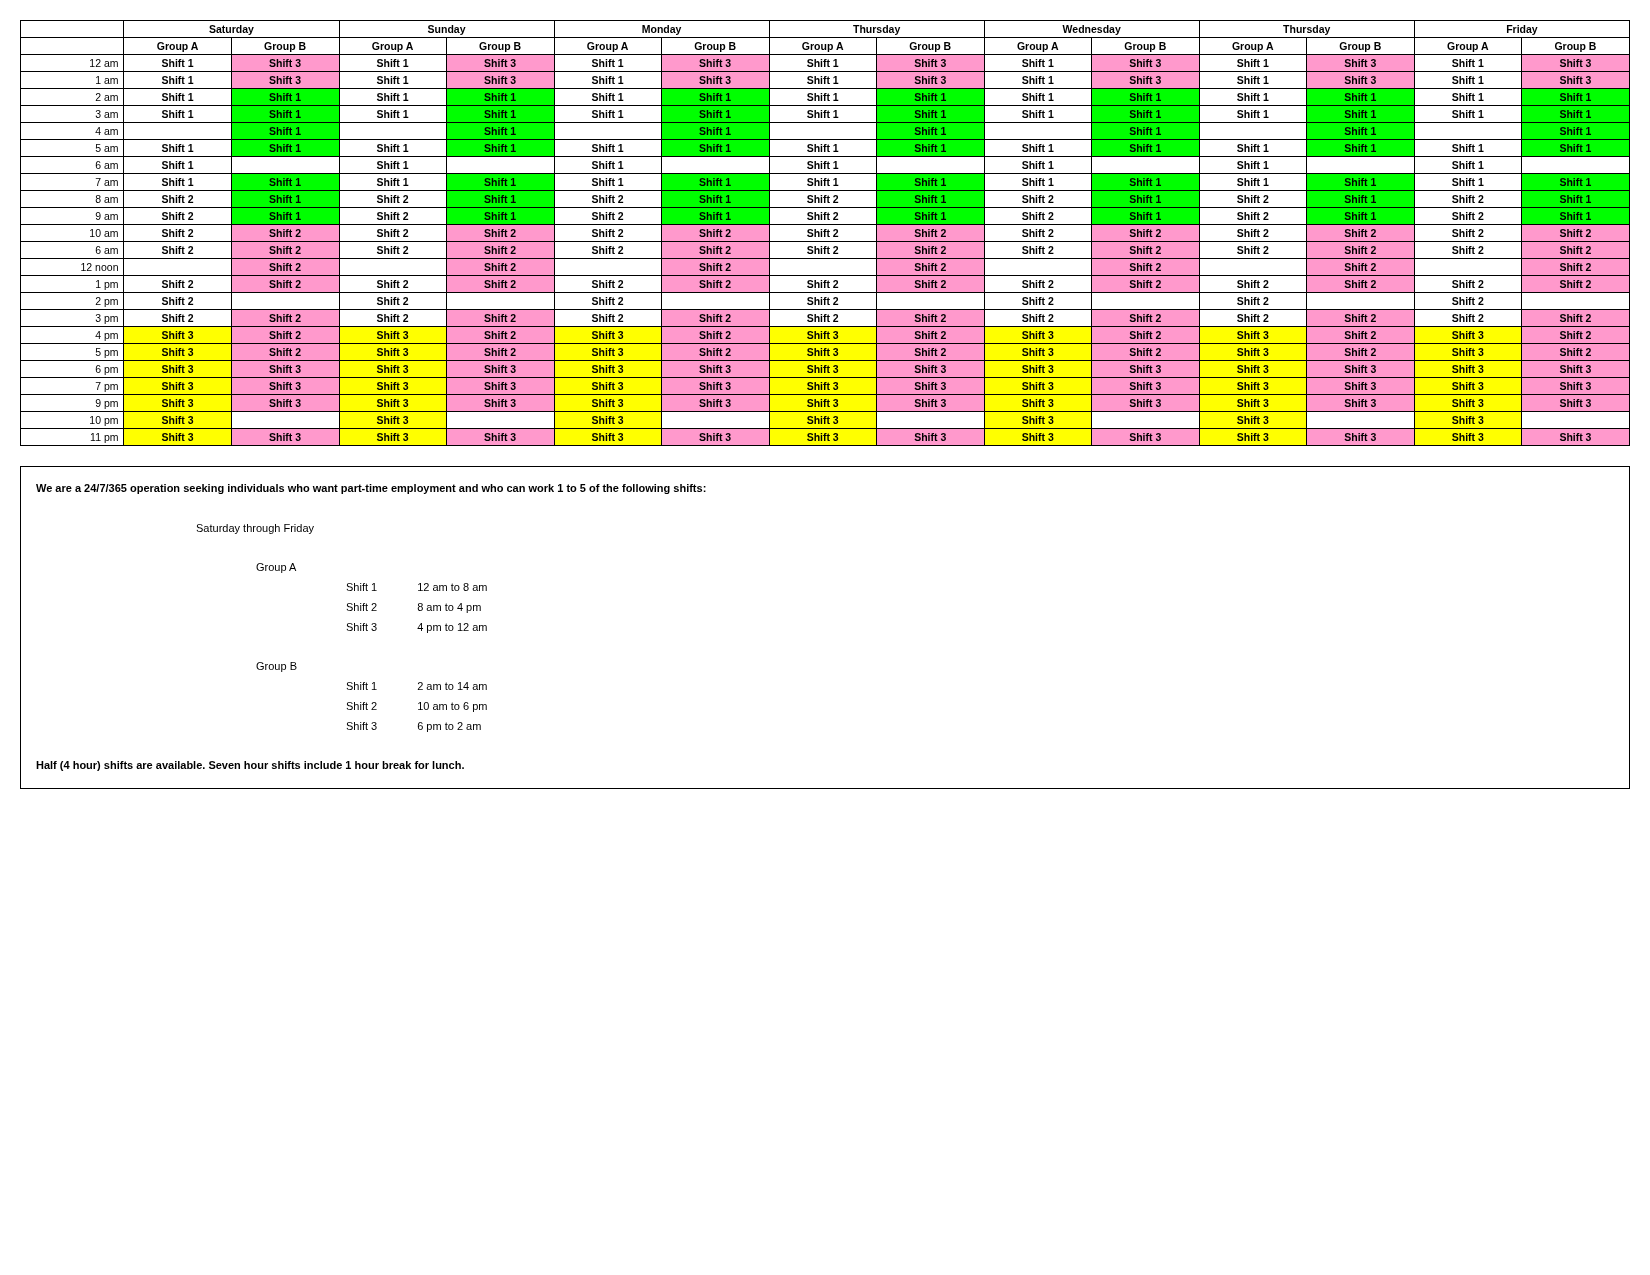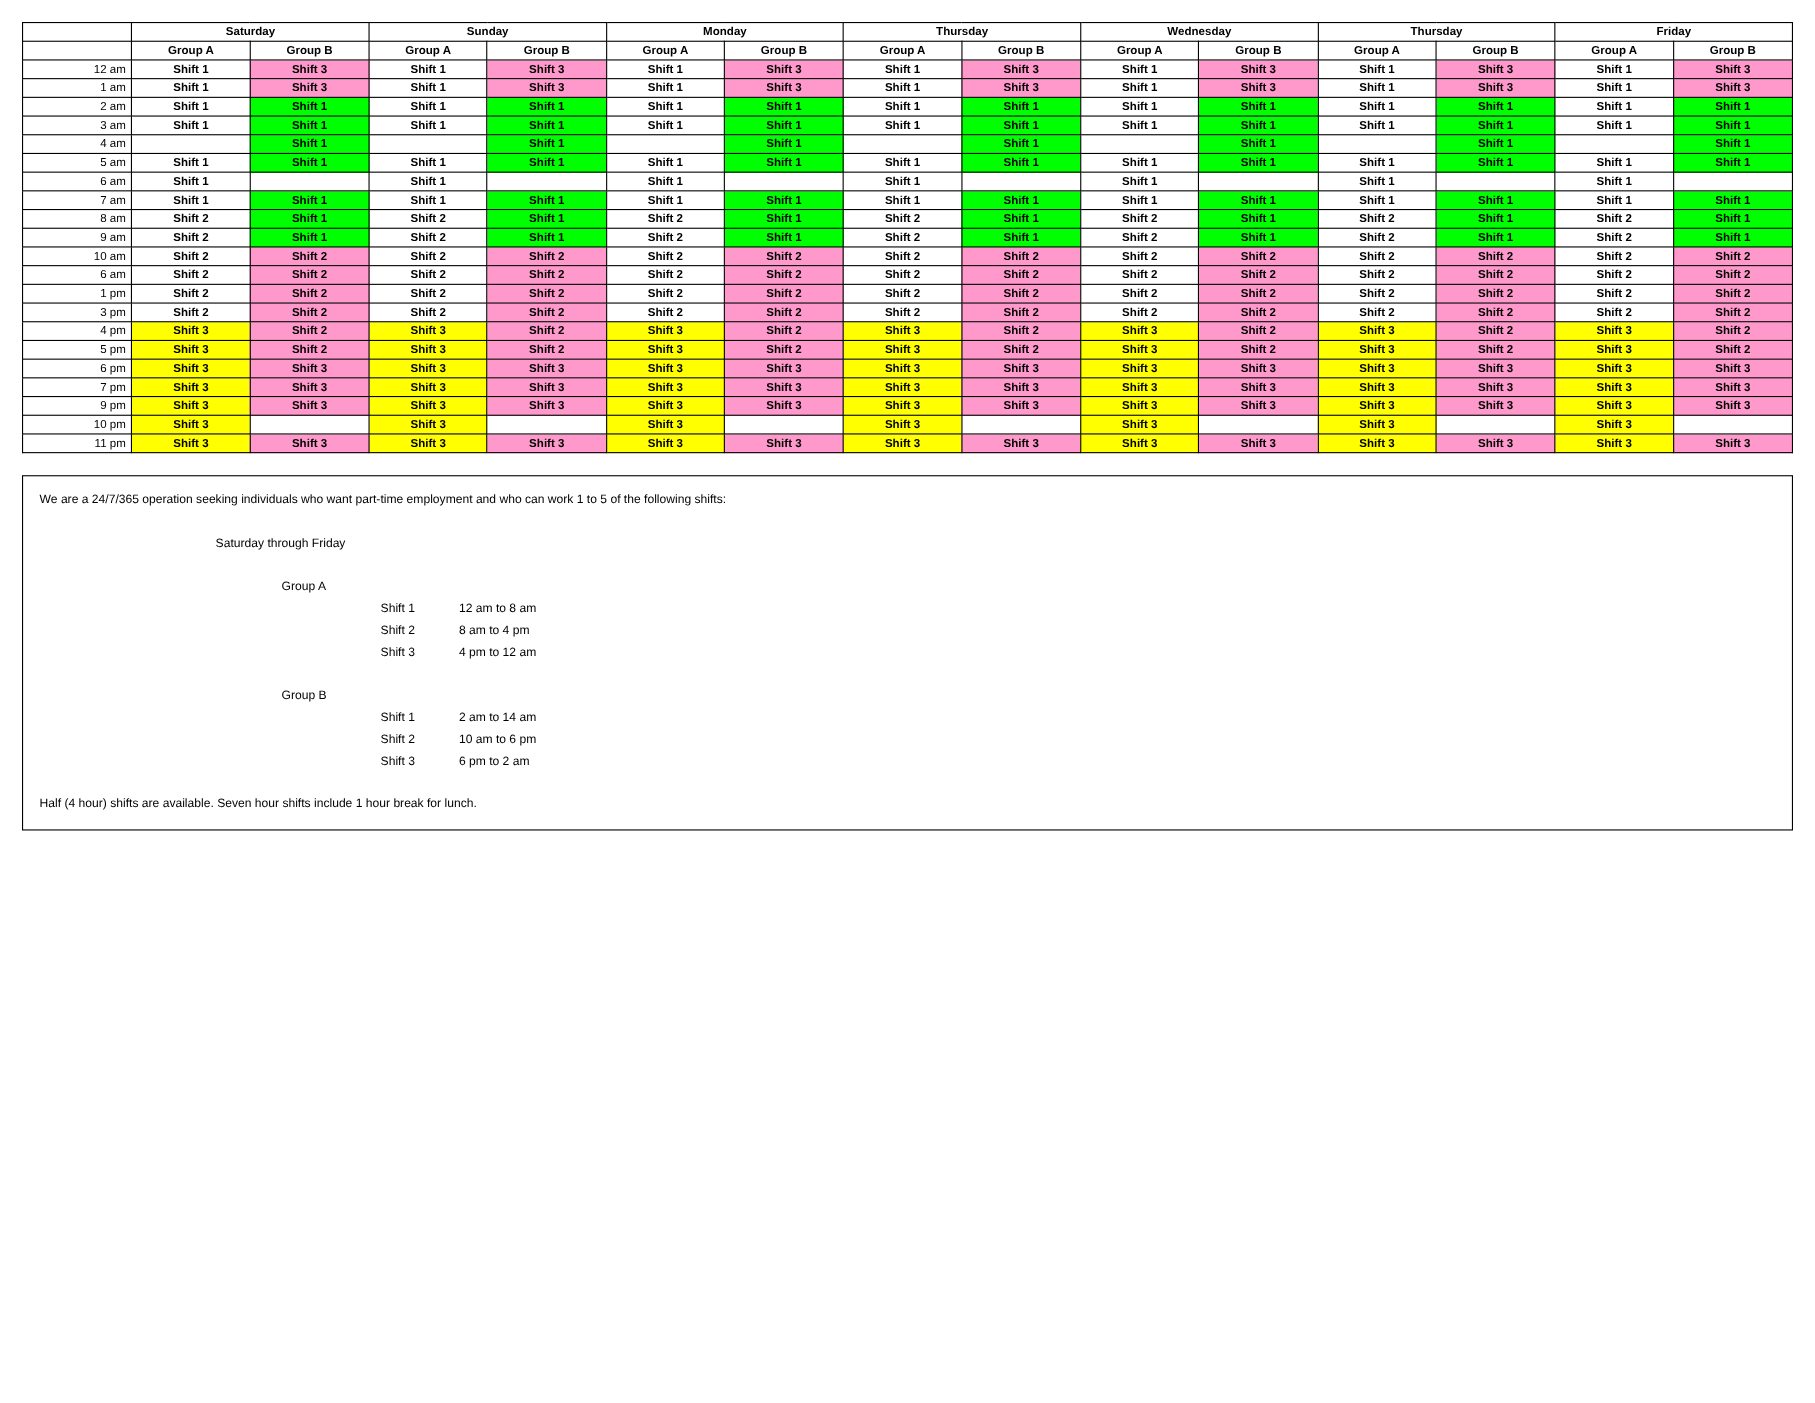--- a/index.html
+++ b/index.html
@@ -38,21 +38,21 @@
     }
     
     .info-box {
       border: 1px solid #000;
       padding: 12px 15px;
       font-size: 11px;
       line-height: 1.8;
     }
     
     .info-box .bold-line {
-      font-weight: normal;
+      font-weight: bold;
     }
     
     .info-box .indent1 { margin-left: 160px; display: block; }
     .info-box .indent2 { margin-left: 220px; display: block; }
     .info-box .shift-detail { display: flex; margin-left: 310px; gap: 20px; }
   </style>
 </head>
 <body>
 
 <table class="schedule-table">
@@ -284,35 +284,69 @@
         <td style="font-weight: bold;">Shift 2</td>
         <td style="font-weight: bold; background-color: rgb(255, 153, 204);">Shift 2</td>
         <td style="font-weight: bold;">Shift 2</td>
         <td style="font-weight: bold; background-color: rgb(255, 153, 204);">Shift 2</td>
         <td style="font-weight: bold;">Shift 2</td>
         <td style="font-weight: bold; background-color: rgb(255, 153, 204);">Shift 2</td>
         <td style="font-weight: bold;">Shift 2</td>
         <td style="font-weight: bold; background-color: rgb(255, 153, 204);">Shift 2</td>
       </tr>
       <tr>
+        <td class="time-col">12 noon</td>
+        <td></td>
+        <td style="font-weight: bold; background-color: rgb(255, 153, 204);">Shift 2</td>
+        <td></td>
+        <td style="font-weight: bold; background-color: rgb(255, 153, 204);">Shift 2</td>
+        <td></td>
+        <td style="font-weight: bold; background-color: rgb(255, 153, 204);">Shift 2</td>
+        <td></td>
+        <td style="font-weight: bold; background-color: rgb(255, 153, 204);">Shift 2</td>
+        <td></td>
+        <td style="font-weight: bold; background-color: rgb(255, 153, 204);">Shift 2</td>
+        <td></td>
+        <td style="font-weight: bold; background-color: rgb(255, 153, 204);">Shift 2</td>
+        <td></td>
+        <td style="font-weight: bold; background-color: rgb(255, 153, 204);">Shift 2</td>
+      </tr>
+      <tr>
         <td class="time-col">1 pm</td>
         <td style="font-weight: bold;">Shift 2</td>
         <td style="font-weight: bold; background-color: rgb(255, 153, 204);">Shift 2</td>
         <td style="font-weight: bold;">Shift 2</td>
         <td style="font-weight: bold; background-color: rgb(255, 153, 204);">Shift 2</td>
         <td style="font-weight: bold;">Shift 2</td>
         <td style="font-weight: bold; background-color: rgb(255, 153, 204);">Shift 2</td>
         <td style="font-weight: bold;">Shift 2</td>
         <td style="font-weight: bold; background-color: rgb(255, 153, 204);">Shift 2</td>
         <td style="font-weight: bold;">Shift 2</td>
         <td style="font-weight: bold; background-color: rgb(255, 153, 204);">Shift 2</td>
         <td style="font-weight: bold;">Shift 2</td>
         <td style="font-weight: bold; background-color: rgb(255, 153, 204);">Shift 2</td>
         <td style="font-weight: bold;">Shift 2</td>
         <td style="font-weight: bold; background-color: rgb(255, 153, 204);">Shift 2</td>
+      </tr>
+      <tr>
+        <td class="time-col">2 pm</td>
+        <td style="font-weight: bold;">Shift 2</td>
+        <td></td>
+        <td style="font-weight: bold;">Shift 2</td>
+        <td></td>
+        <td style="font-weight: bold;">Shift 2</td>
+        <td></td>
+        <td style="font-weight: bold;">Shift 2</td>
+        <td></td>
+        <td style="font-weight: bold;">Shift 2</td>
+        <td></td>
+        <td style="font-weight: bold;">Shift 2</td>
+        <td></td>
+        <td style="font-weight: bold;">Shift 2</td>
+        <td></td>
       </tr>
       <tr>
         <td class="time-col">3 pm</td>
         <td style="font-weight: bold;">Shift 2</td>
         <td style="font-weight: bold; background-color: rgb(255, 153, 204);">Shift 2</td>
         <td style="font-weight: bold;">Shift 2</td>
         <td style="font-weight: bold; background-color: rgb(255, 153, 204);">Shift 2</td>
         <td style="font-weight: bold;">Shift 2</td>
         <td style="font-weight: bold; background-color: rgb(255, 153, 204);">Shift 2</td>
         <td style="font-weight: bold;">Shift 2</td>

